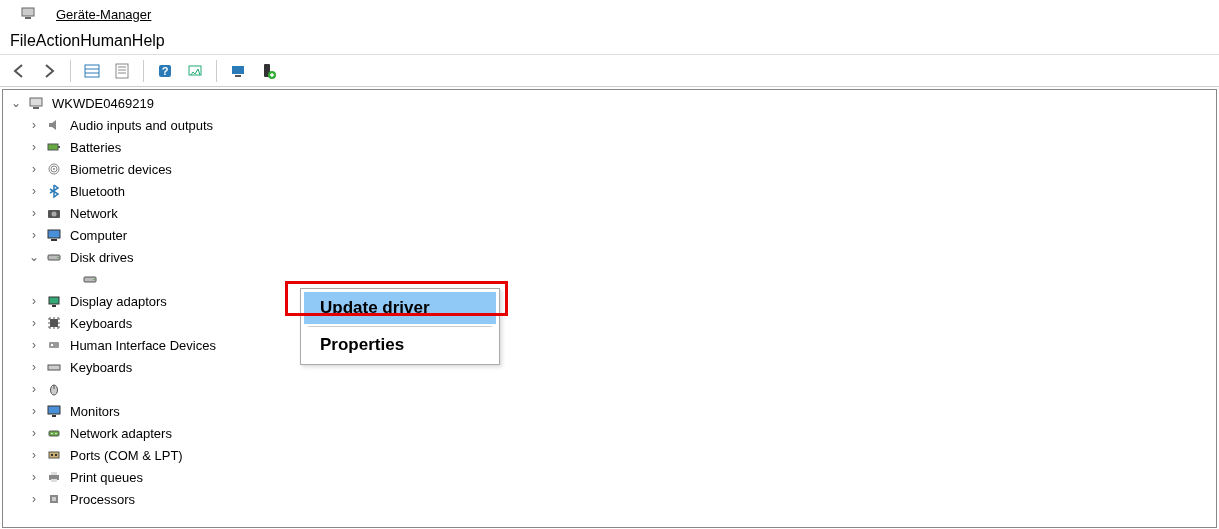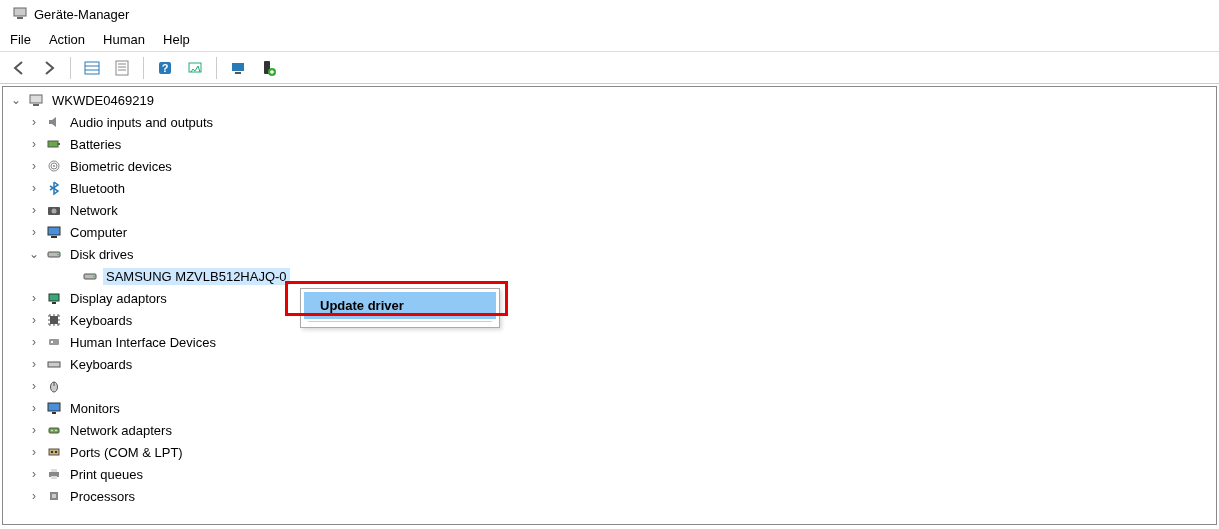--- a/index.html
+++ b/index.html
@@ -10,32 +10,32 @@
     background: #fff;
     color: #000;
     width: 1219px;
     height: 529px;
     overflow: hidden;
     position: relative;
   }
   .titlebar {
     display: flex;
     align-items: center;
-    padding: 4px 12px;
+    padding: 4px 20px;
     height: 28px;
-    gap: 6px;
+    gap: 20px;
+    text-decoration: underline;
   }
   .titlebar svg { flex-shrink: 0; }
   .title { font-size: 13px; }
   .menubar {
     display: flex;
-    gap: 18px;
     padding: 4px 10px;
     border-bottom: 1px solid #ddd;
-    font-size: 13px;
+    font-size: 16px;
   }
   .menubar span { cursor: default; }
   .toolbar {
     display: flex;
     align-items: center;
     gap: 4px;
     padding: 2px 6px;
     border-bottom: 1px solid #ccc;
     height: 32px;
   }
@@ -86,21 +86,21 @@
 
   .context-menu {
     position: absolute;
     left: 300px;
     top: 288px;
     width: 200px;
     background: #fff;
     border: 1px solid #aaa;
     box-shadow: 2px 2px 4px rgba(0,0,0,0.15);
     padding: 3px;
-    font-size: 13px;
+    font-size: 17px;
     z-index: 5;
   }
   .context-menu .item {
     padding: 6px 16px;
     cursor: default;
     font-weight: 600;
   }
   .context-menu .item.highlight {
     background: #90c8f6;
   }
@@ -278,21 +278,20 @@
         <span class="label">Disk drives</span>
       </div>
       <div class="node depth2 selected">
         <span class="expander none"></span>
         <span class="icon">
           <svg width="16" height="16" viewBox="0 0 16 16">
             <rect x="2" y="6" width="12" height="5" rx="1" fill="#bbb" stroke="#555"></rect>
             <circle cx="12" cy="8.5" r="0.8" fill="#4a4"></circle>
           </svg>
         </span>
-        <span class="label">SAMSUNG MZVLB512HAJQ-0</span>
       </div>
       <div class="node depth1">
         <span class="expander">›</span>
         <span class="icon">
           <svg width="16" height="16" viewBox="0 0 16 16">
             <rect x="3" y="4" width="10" height="7" fill="#3a7" stroke="#333"></rect>
             <rect x="6" y="12" width="4" height="2" fill="#333"></rect>
           </svg>
         </span>
         <span class="label">Display adaptors</span>
@@ -389,15 +388,16 @@
           </svg>
         </span>
         <span class="label">Processors</span>
       </div>
     </div>
 </div>
 
 <div class="context-menu">
   <div class="item highlight">Update driver</div>
   <div class="divider"></div>
+  <div class="item">Properties</div>
 </div>
 
 <div class="red-box"></div>
 
 </body></html>

